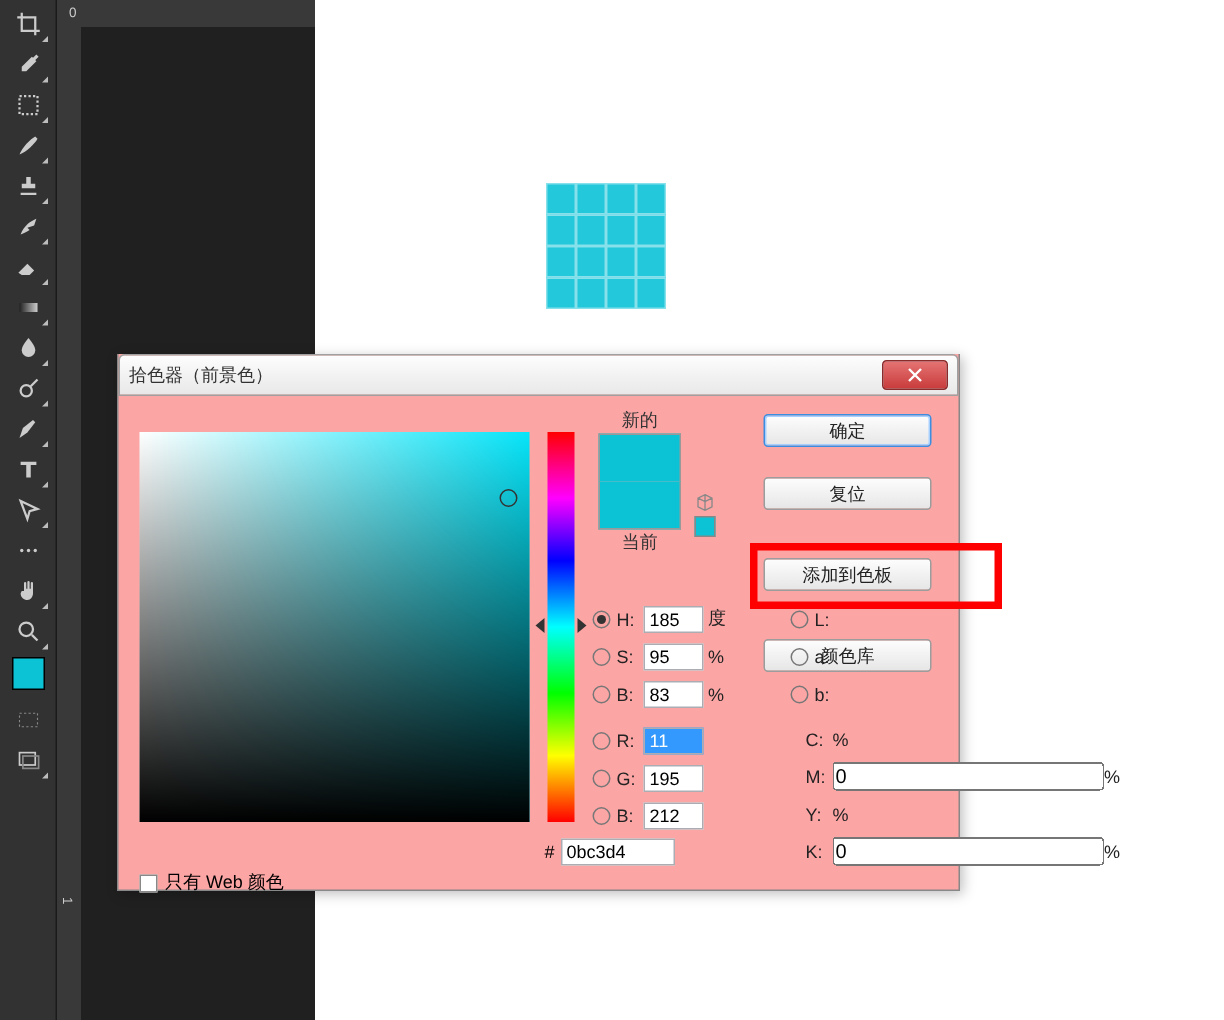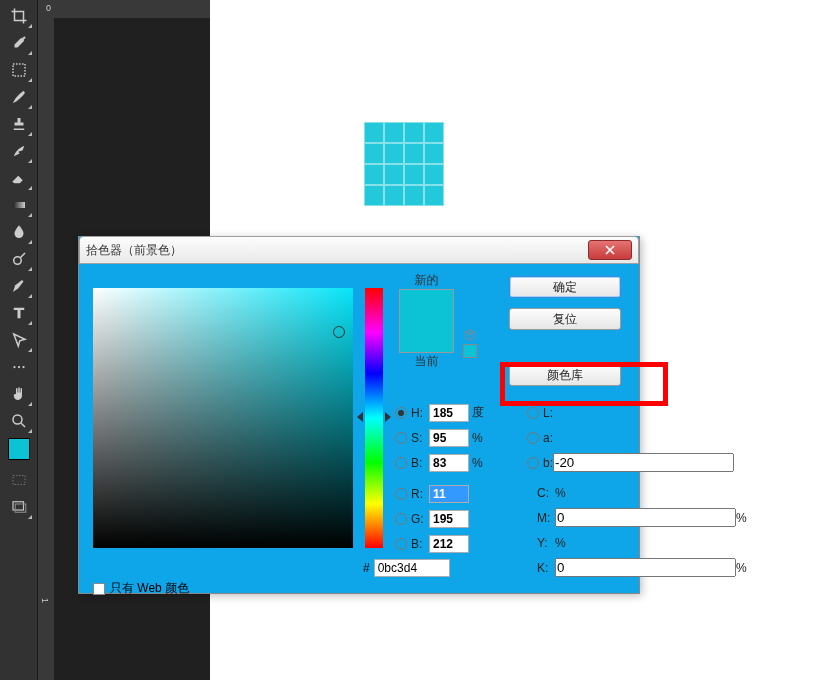--- a/index.html
+++ b/index.html
@@ -39,21 +39,21 @@
   .sample-grid {
     position: absolute; width: 80px; height: 84px; left: 364px; top: 122px;
     background: #24c8db;
     display: grid; grid-template-columns: repeat(4,1fr); grid-template-rows: repeat(4,1fr);
   }
   .sample-grid div { border: 1px solid rgba(255,255,255,0.45); }
 
   
   .dialog {
     position: absolute; left: 78px; top: 236px; width: 562px; height: 358px;
-    background: #0ea5e9; border: 1px solid #888; border-top: none;
+    background: #fca5a5; border: 1px solid #888; border-top: none;
     box-shadow: 2px 2px 8px rgba(0,0,0,0.25);
   }
   .titlebar {
     height: 28px; background: linear-gradient(#fdfdfd,#e8e8e8);
     border: 1px solid #a0a0a0; border-radius: 4px 4px 0 0;
     display: flex; align-items: center; padding: 0 6px; position: relative;
   }
   .titlebar .title { color: #333; font-size: 12px; }
   .close-btn {
     position: absolute; right: 6px; top: 3px; width: 44px; height: 20px;
@@ -98,38 +98,38 @@
   .cube-ico { position: absolute; left: 384px; top: 64px; color: #777; }
   .mini-swatch {
     position: absolute; left: 384px; top: 80px; width: 14px; height: 14px;
     background: #0bc3d4; border: 1px solid #888;
   }
 
   .btn {
     width: 112px; height: 22px; background: linear-gradient(#fdfdfd,#e6e6e6);
     border: 1px solid #9c9c9c; border-radius: 3px; font-size: 12px; color: #222;
     display: flex; align-items: center; justify-content: center; cursor: pointer;
-    margin-bottom: 10px;
+    margin-bottom: 20px;
   }
   .btn.primary { border: 1px solid #3c8de0; box-shadow: 0 0 0 1px #a8d0ff inset; }
   .btn-col { position: absolute; right: 18px; top: 12px; }
 
   .highlight-box {
     position: absolute; left: 500px; top: 362px; width: 168px; height: 44px;
     border: 5px solid #ff0000; pointer-events: none; z-index: 50;
   }
 
   .val-area { position: absolute; left: 316px; top: 136px; font-size: 12px; color: #222; }
   .row { display: flex; align-items: center; height: 25px; }
   .radio { width: 12px; height: 12px; border: 1px solid #777; border-radius: 50%; margin-right: 4px; display: inline-flex; align-items: center; justify-content: center; cursor: pointer; }
   .radio.checked::after { content:''; width: 6px; height: 6px; background:#333; border-radius:50%; }
   .val-area label { width: 18px; display: inline-block; }
   .val-area input {
     width: 40px; height: 18px; border: 1px solid #abadb3; font-size: 12px;
-    padding: 0 3px; text-align: left; font-weight: bold;
+    padding: 0 3px; text-align: left;
   }
   .val-area .unit { width: 18px; display: inline-block; margin-left: 3px; }
   .val-area .sel { background: #3399ff; color: #fff; }
 
   .lab-area { position: absolute; left: 448px; top: 136px; font-size: 12px; color: #222; }
   .cmyk-area { position: absolute; left: 458px; top: 216px; font-size: 12px; color: #222; }
   .cmyk-area .row label { width: 18px; }
 
   .hex-row { position: absolute; left: 284px; top: 295px; display: flex; align-items: center; gap: 4px; }
   .hex-row input { width: 76px; height: 18px; border: 1px solid #abadb3; font-size: 12px; padding: 0 3px; }
@@ -326,20 +326,21 @@
       <svg width="14" height="14" viewBox="0 0 24 24">
           <path fill="none" stroke="#888" stroke-width="1.5" d="M12 3l8 4v10l-8 4-8-4V7zM12 3v18M4 7l8 4 8-4"></path>
         </svg>
     </span>
     <div class="mini-swatch"></div>
 
     <div class="btn-col">
       <div class="btn primary">确定</div>
       <div class="btn">复位</div>
       <div style="height:12px"></div>
+      <div class="btn">添加到色板</div>
       <div style="height:12px"></div>
       <div class="btn">颜色库</div>
     </div>
 
     <div class="val-area">
       <div class="row">
         <span class="radio checked"></span>
         <label>H:</label>
         <input value="185" style="">
         <span class="unit">度</span>
@@ -382,21 +383,20 @@
         <span class="radio"></span>
         <label>L:</label>
       </div>
       <div class="row">
         <span class="radio"></span>
         <label>a:</label>
       </div>
       <div class="row">
         <span class="radio"></span>
         <label>b:</label>
-        <input value="-20" style="">
       </div>
     </div>
 
     <div class="cmyk-area">
       <div class="row">
         <label>C:</label>
         <span class="unit">%</span>
       </div>
       <div class="row">
         <label>M:</label>

